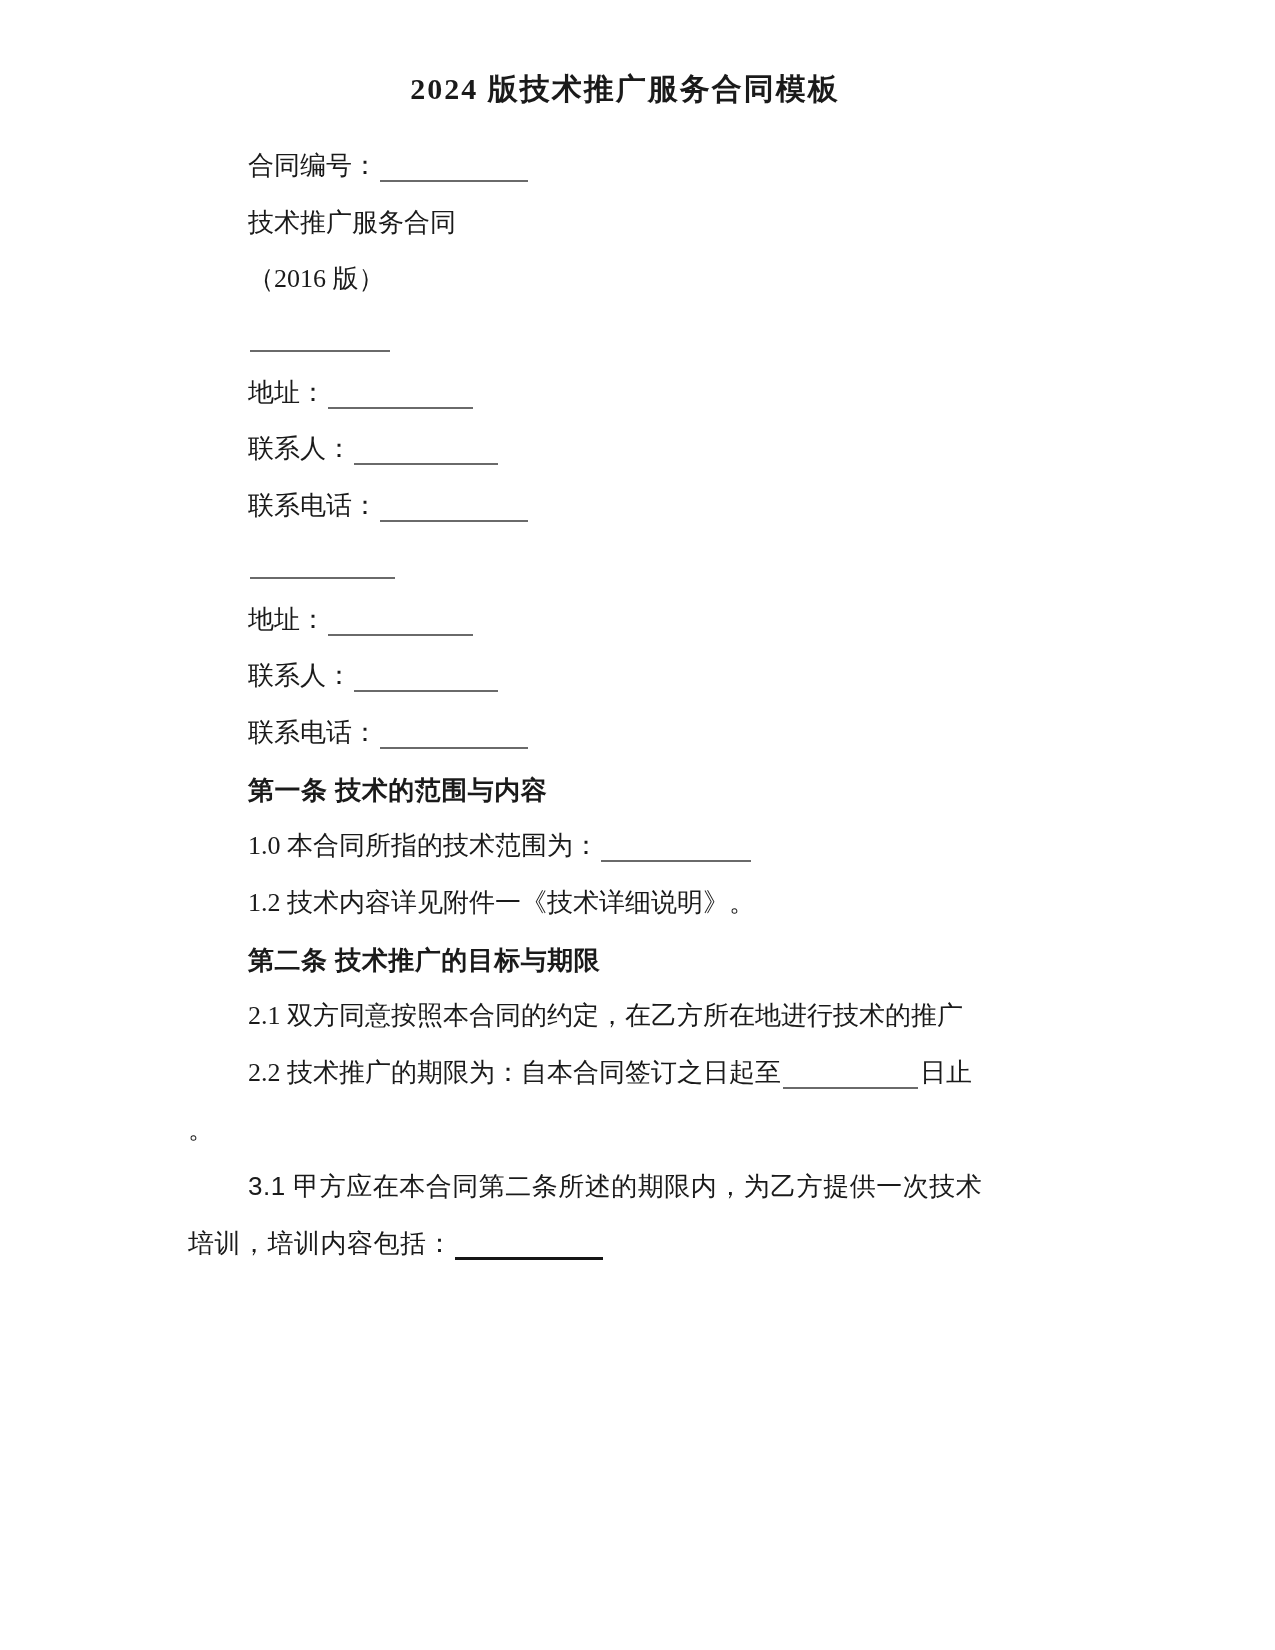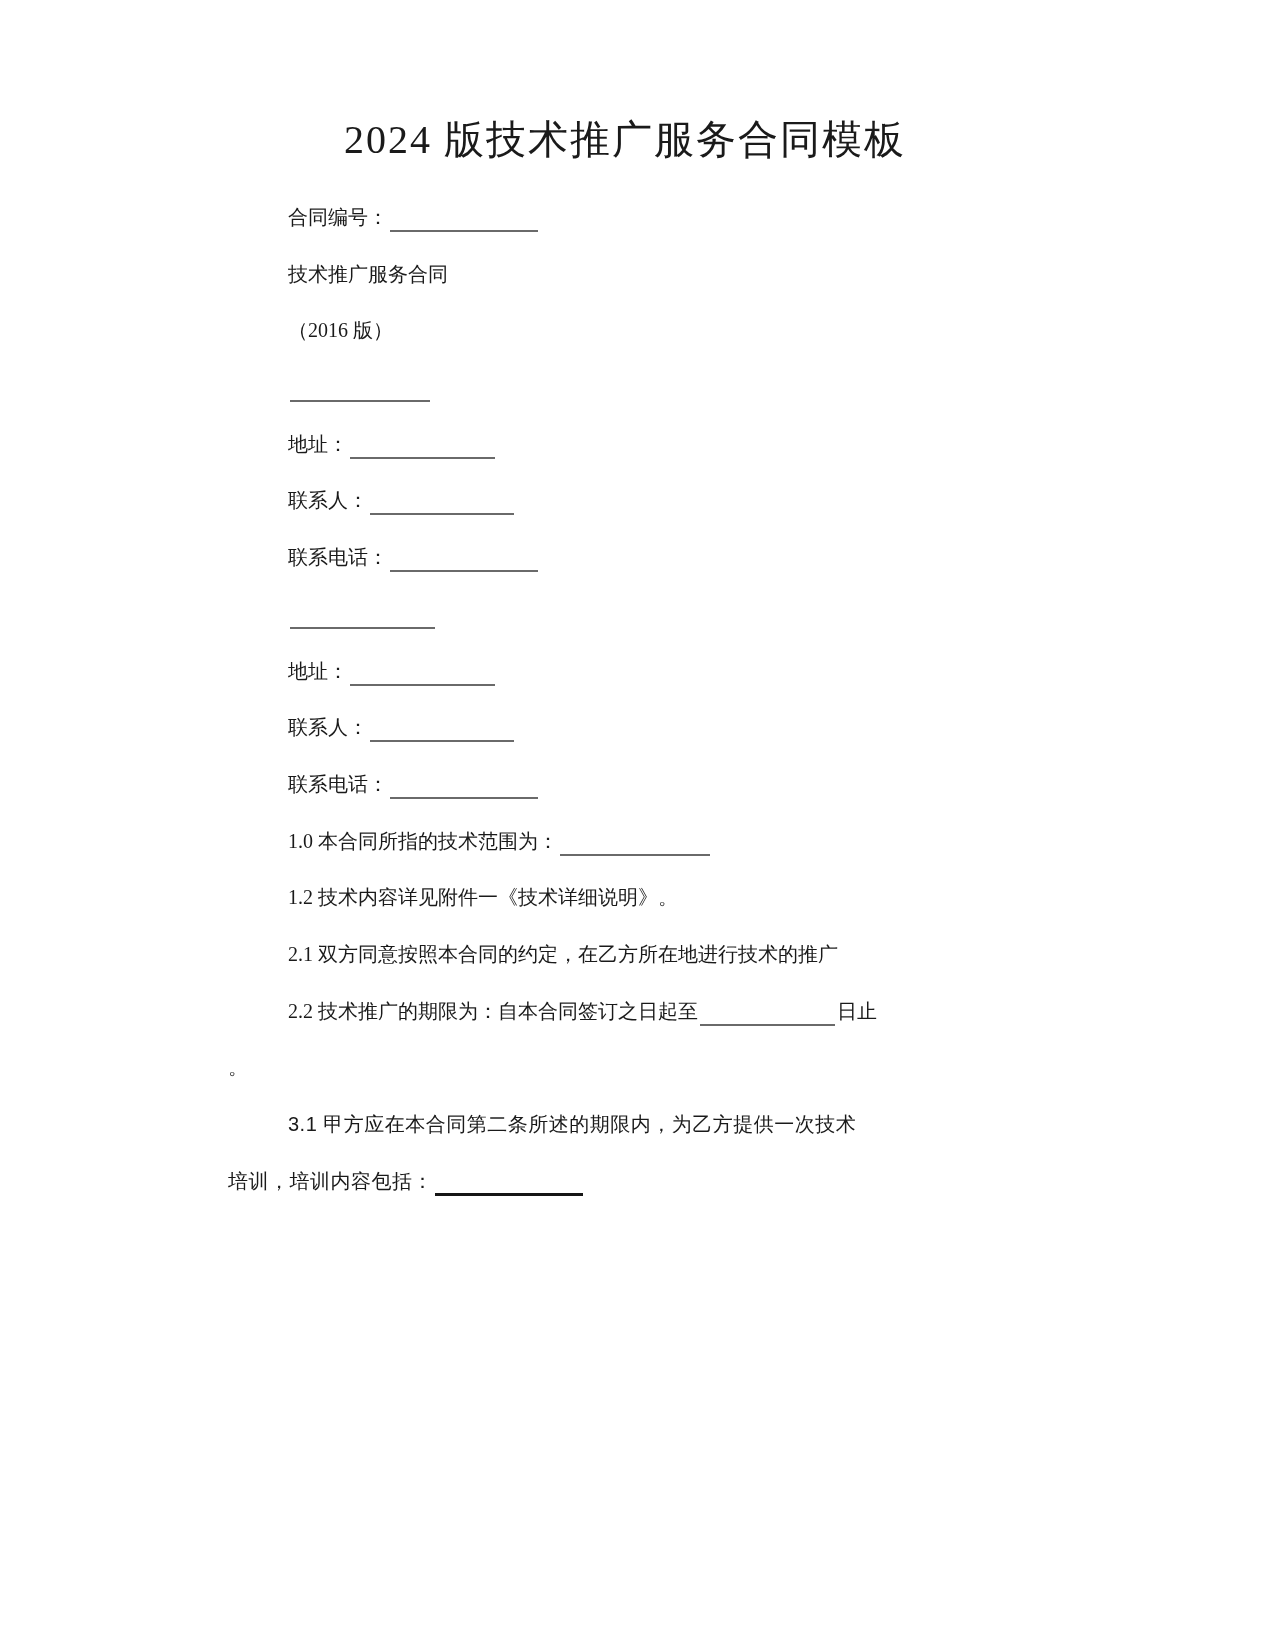--- a/index.html
+++ b/index.html
@@ -10,41 +10,40 @@
   .page {
     position: relative;
     width: 1275px;
     height: 1650px;
     background: #ffffff;
     color: #1a1a1a;
     font-family: "Liberation Serif", "DejaVu Serif", serif;
     overflow: hidden;
   }
   .doc-title {
-    padding-top: 117px;
+    padding-top: 66px;
     margin-left: 188px;
     width: 874px;
     text-align: center;
-    font-size: 40px;
+    font-size: 30px;
     line-height: 46px;
-    font-weight: 400;
+    font-weight: 700;
     letter-spacing: 2px;
     white-space: nowrap;
   }
   .doc-body {
     margin-top: 26px;
     padding-left: 188px;
     width: 874px;
   }
   .line {
     height: 56.7px;
     line-height: 56.7px;
-    font-size: 20px;
+    font-size: 26px;
     white-space: nowrap;
-    margin-left: 40px;
   }
   .line.indent {
     padding-left: 60px;
   }
   .line.heading {
     font-family: "Liberation Sans", "DejaVu Sans", sans-serif;
     font-weight: 700;
     letter-spacing: 0.5px;
   }
   .line.body-bold {
@@ -74,21 +73,23 @@
       <div class="line body indent"><span>技术推广服务合同</span></div>
       <div class="line body indent"><span>（2016 版）</span></div>
       <div class="line body indent"><span class="blank" style="width: 140px;"></span></div>
       <div class="line body indent"><span>地址：</span><span class="blank" style="width: 145px;"></span></div>
       <div class="line body indent"><span>联系人：</span><span class="blank" style="width: 144px;"></span></div>
       <div class="line body indent"><span>联系电话：</span><span class="blank" style="width: 148px;"></span></div>
       <div class="line body indent"><span class="blank" style="width: 145px;"></span></div>
       <div class="line body indent"><span>地址：</span><span class="blank" style="width: 145px;"></span></div>
       <div class="line body indent"><span>联系人：</span><span class="blank" style="width: 144px;"></span></div>
       <div class="line body indent"><span>联系电话：</span><span class="blank" style="width: 148px;"></span></div>
+      <div class="line heading indent"><span>第一条 技术的范围与内容</span></div>
       <div class="line body indent"><span>1.0 本合同所指的技术范围为：</span><span class="blank" style="width: 150px;"></span></div>
       <div class="line body indent"><span>1.2 技术内容详见附件一《技术详细说明》。</span></div>
+      <div class="line heading indent"><span>第二条 技术推广的目标与期限</span></div>
       <div class="line body indent"><span>2.1 双方同意按照本合同的约定，在乙方所在地进行技术的推广</span></div>
       <div class="line body indent"><span>2.2 技术推广的期限为：自本合同签订之日起至</span><span class="blank" style="width: 135px;"></span><span>日止</span></div>
       <div class="line body"><span>。</span></div>
       <div class="line body-bold indent"><span>3.1 甲方应在本合同第二条所述的期限内，为乙方提供一次技术</span></div>
       <div class="line body-bold"><span>培训，培训内容包括：</span><span class="blank" style="width: 148px;"></span></div>
     </div>
 </div>
 
 </body></html>

